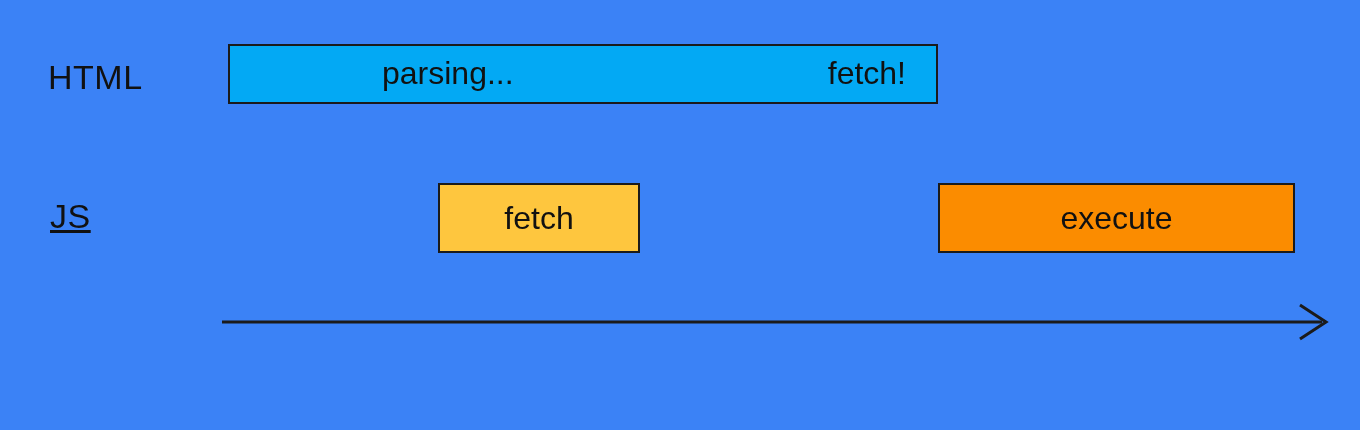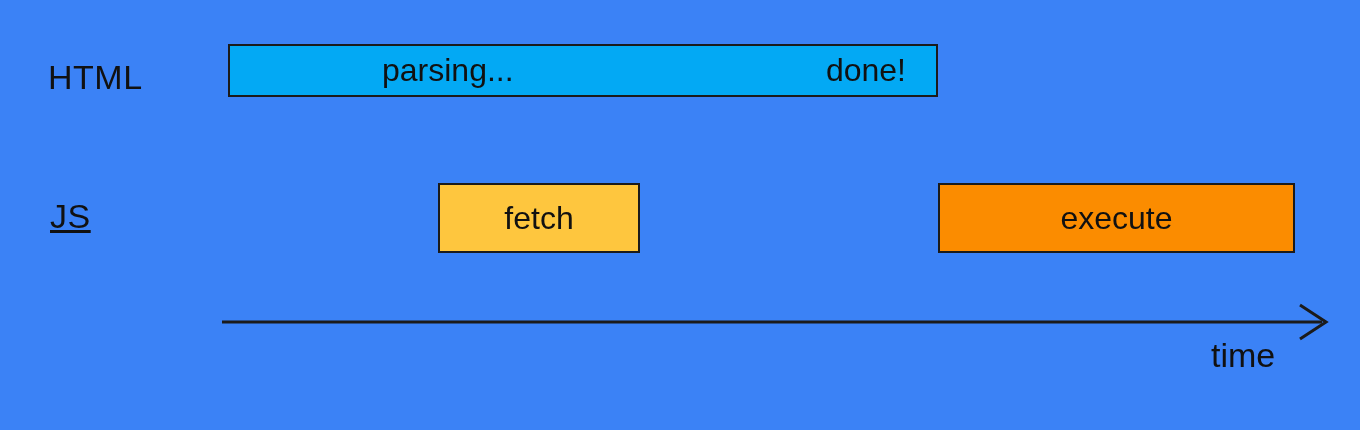--- a/index.html
+++ b/index.html
@@ -31,21 +31,21 @@
     box-sizing: border-box;
     border: 2px solid #1b1b1b;
     display: flex;
     align-items: center;
     justify-content: center;
     font-size: 32px;
     color: #111111;
   }
   #bar-parsing {
     left: 228px; top: 44px;
-    width: 710px; height: 53px;
+    width: 710px; height: 60px;
   }
   #bar-parsing .bar-text-start {
     position: absolute;
     left: 152px;
     top: 50%;
     transform: translateY(-52%);
   }
   #bar-parsing .bar-text-end {
     position: absolute;
     right: 30px;
@@ -76,33 +76,32 @@
 </style>
 </head>
 <body>
 
 <div id="canvas">
 
   <div class="row-label" id="label-html">HTML</div>
 
   <div class="bar" id="bar-parsing" style="background: rgb(3, 169, 244);">
     <span class="bar-text-start">parsing...</span>
-    <span class="bar-text-end">done!</span>
+    <span class="bar-text-end">fetch!</span>
   </div>
 
   <div class="row-label" id="label-js">JS</div>
 
   <div class="bar" id="bar-fetch" style="background: rgb(254, 198, 62);">
     <span>fetch</span>
   </div>
 
   <div class="bar" id="bar-execute" style="background: rgb(251, 140, 0);">
     <span>execute</span>
   </div>
 
   <svg id="time-axis" viewBox="0 0 1360 70" xmlns="http://www.w3.org/2000/svg">
     <line x1="222" y1="30" x2="1322" y2="30" stroke="#1b1b1b" stroke-width="3"></line>
     <polyline points="1300,13 1326,30 1300,47" fill="none" stroke="#1b1b1b" stroke-width="3"></polyline>
   </svg>
 
-  <div id="time-label">time</div>
 
 </div>
 
 </body></html>

